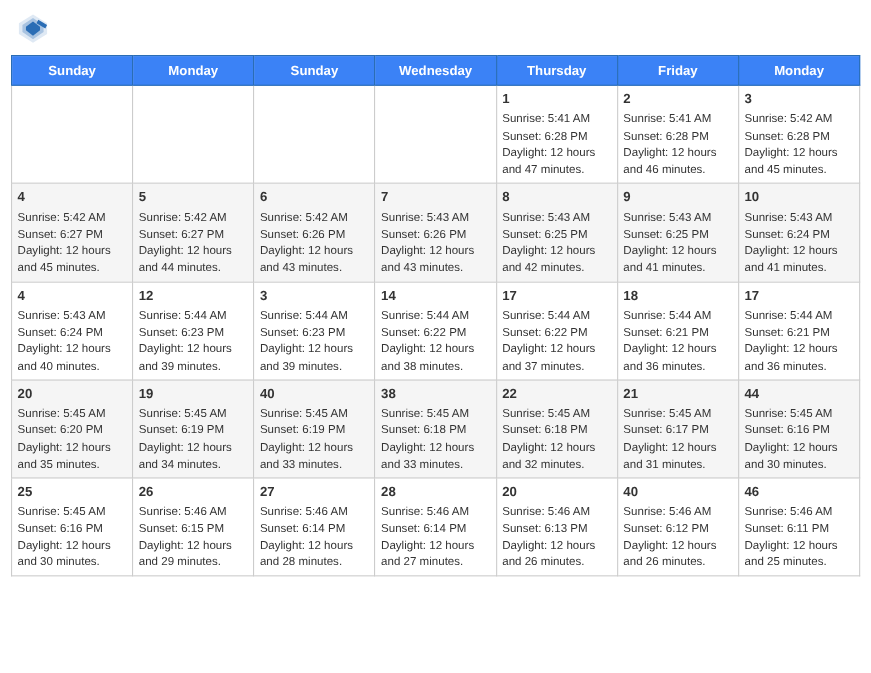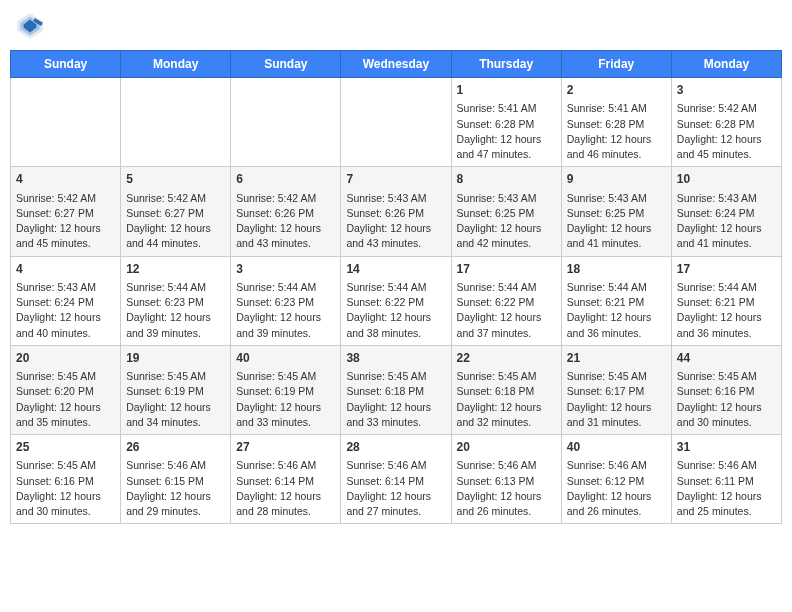--- a/index.html
+++ b/index.html
@@ -311,20 +311,20 @@
 Sunset: 6:13 PM
 Daylight: 12 hours and 26 minutes.</div>
         </td>
         <td>
           <span class="day-num">40</span>
           <div class="day-info" style="white-space: pre-line;">Sunrise: 5:46 AM
 Sunset: 6:12 PM
 Daylight: 12 hours and 26 minutes.</div>
         </td>
         <td>
-          <span class="day-num">31</span>
+          <span class="day-num">46</span>
           <div class="day-info" style="white-space: pre-line;">Sunrise: 5:46 AM
 Sunset: 6:11 PM
 Daylight: 12 hours and 25 minutes.</div>
         </td>
       </tr>
     </tbody>
 </table>
 
 </body></html>

